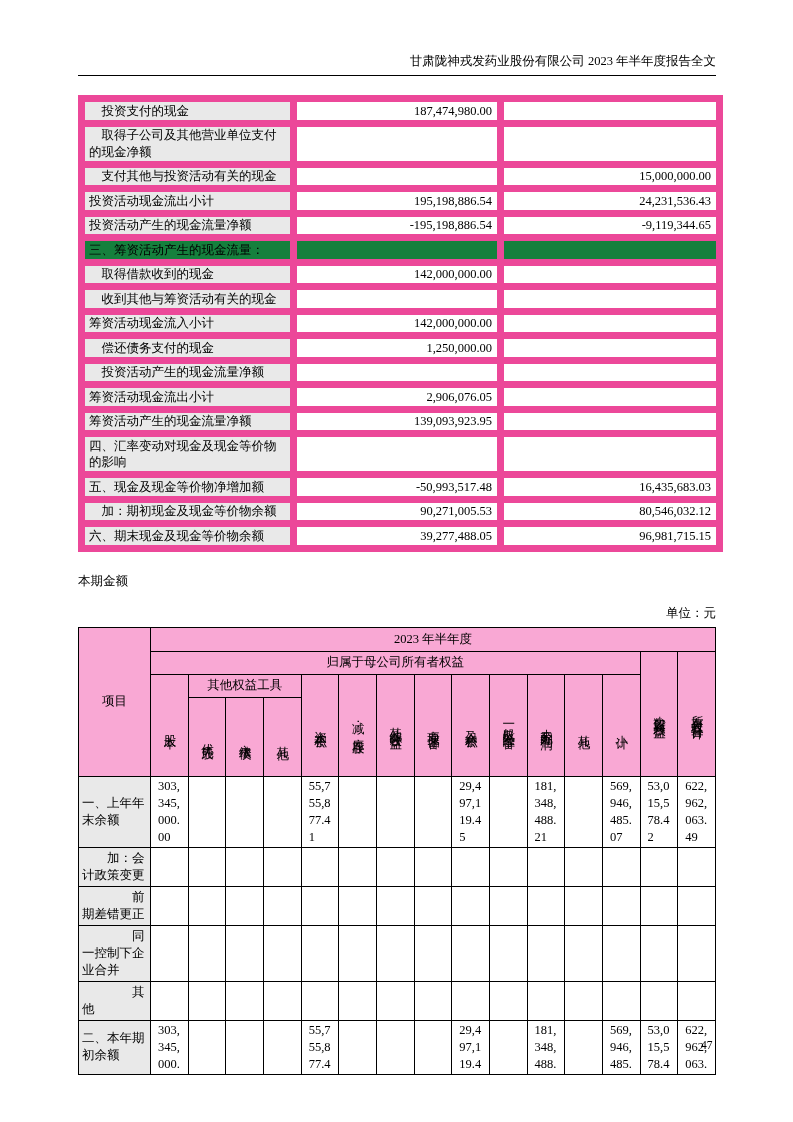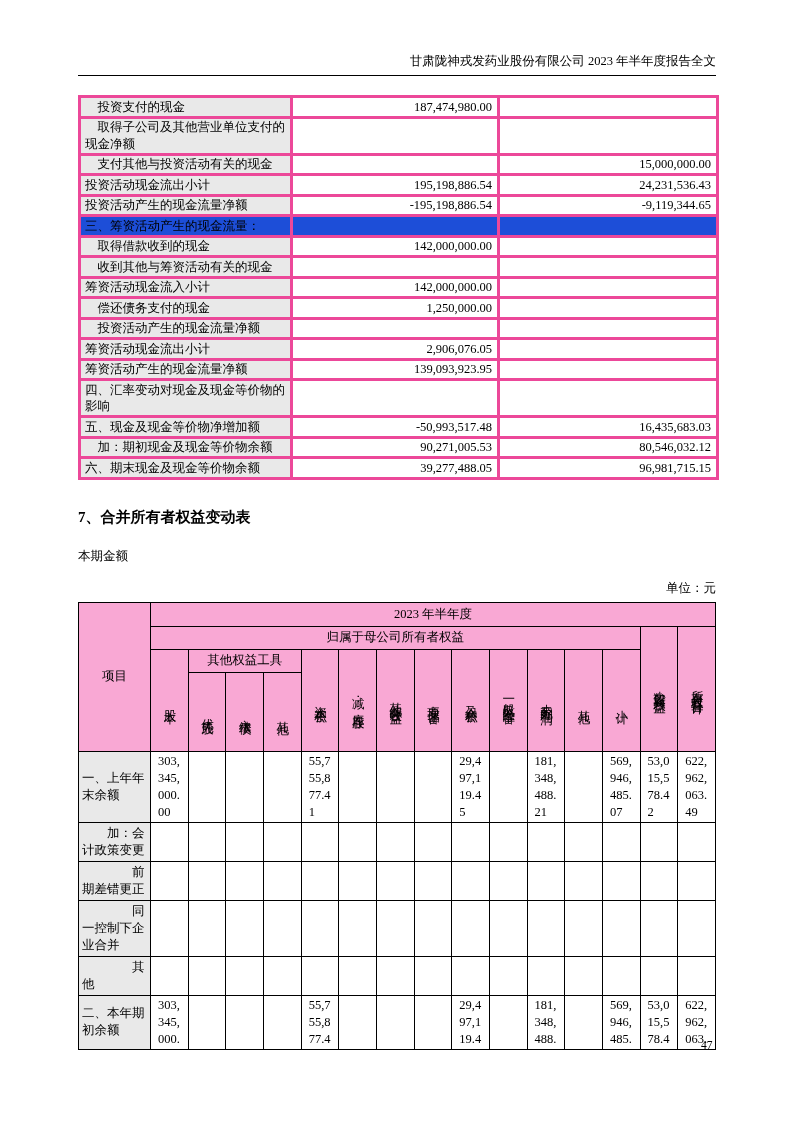--- a/index.html
+++ b/index.html
@@ -11,26 +11,26 @@
   .page { padding:54px 77px 0 78px; }
 
   .report-header {
     text-align:right; font-size:12.5px; line-height:15px;
     padding-bottom:6px; border-bottom:1.9px solid #000;
   }
 
   
   table.cashflow { border-collapse:collapse; table-layout:fixed; width:638px; margin-top:19px; }
   table.cashflow td {
-    border:3px solid #ec4899; font-size:12.5px; line-height:16.5px;
+    border:7px solid #ec4899; font-size:12.5px; line-height:16.5px;
     padding:0.5px 4px; vertical-align:middle; word-break:break-all;
   }
   table.cashflow td.lbl { background:#e9e9e9; }
   table.cashflow td.num { text-align:right; padding-right:5px; }
-  table.cashflow tr.section-row td { background:#1d4ed8; }
+  table.cashflow tr.section-row td { background:#15803d; }
 
   .section-heading { font-size:15px; font-weight:bold; margin:28px 0 0 0; }
   .subheading { margin-top:21px; font-size:12.5px; }
   .unit-label { margin-top:15px; text-align:right; font-size:12.5px; }
 
   
   table.equity { border-collapse:collapse; table-layout:fixed; width:638px; margin-top:5px; }
   table.equity col.c-item { width:72px; }
   table.equity th, table.equity td { border:1px solid #000; }
   table.equity th {
@@ -153,21 +153,20 @@
           <td class="num">80,546,032.12</td>
         </tr>
         <tr>
           <td class="lbl" style="text-indent: 0em;">六、期末现金及现金等价物余额</td>
           <td class="num">39,277,488.05</td>
           <td class="num">96,981,715.15</td>
         </tr>
       </tbody>
   </table>
 
-  <div class="section-heading">7、合并所有者权益变动表</div>
   <div class="subheading">本期金额</div>
   <div class="unit-label">单位：元</div>
 
   <table class="equity">
     <colgroup>
       <col class="c-item">
       <col>
         <col>
         <col>
         <col>

